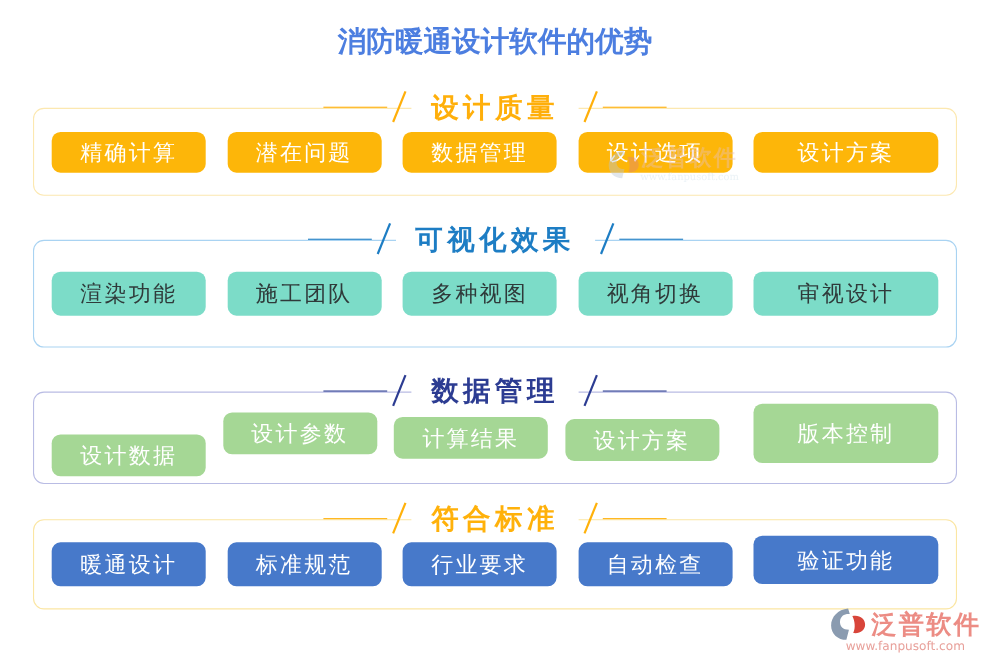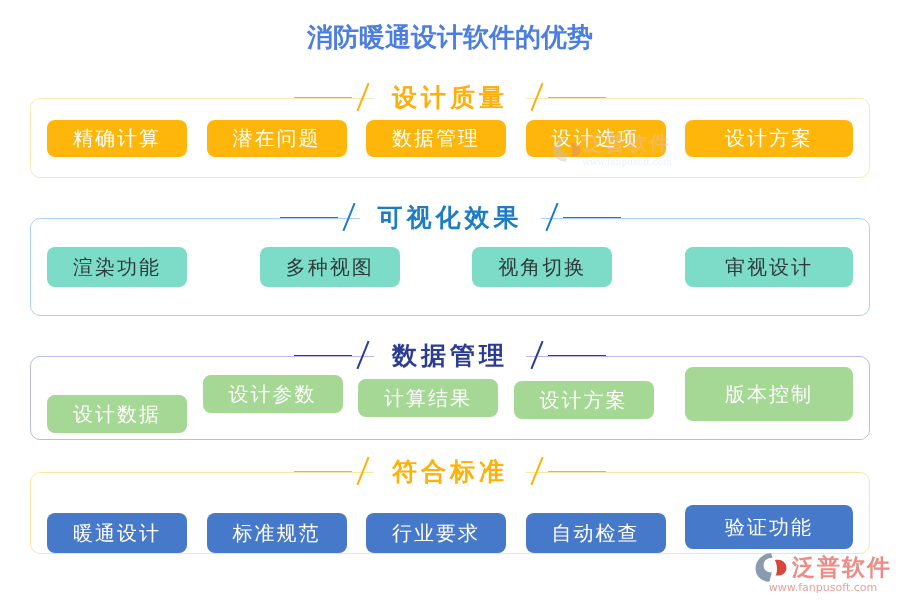--- a/index.html
+++ b/index.html
@@ -35,21 +35,21 @@
   .g2 .group-header{color:var(--data-header);margin-top:24px;}
   .g3 .group-header{color:var(--standard-header);margin-top:16px;}
   
   .group-box{
     margin:0 30px;border-radius:10px;background:#fff;
     display:flex;align-items:center;justify-content:space-between;padding:0 16px;
   }
   .g0 .group-box{border:1px solid var(--quality-border);height:80px;}
   .g1 .group-box{border:1px solid var(--visual-border);height:98px;}
   .g2 .group-box{border:1px solid var(--data-border);height:84px;}
-  .g3 .group-box{border:1px solid var(--standard-border);height:82px;align-items:flex-end;}
+  .g3 .group-box{border:1px solid var(--standard-border);height:82px;}
   
   .chip{
     border:none;border-radius:8px;font-family:inherit;font-size:20px;font-weight:normal;
     padding:0 26px;letter-spacing:2px;white-space:nowrap;cursor:pointer;
   }
   .chip:last-child{padding:5px 40px;}
   .g0 .chip{background:var(--quality-button);color:#fff;height:37px;}
   .g1 .chip{background:var(--visual-button);color:var(--visual-button-text);height:40px;}
   .g2 .chip{background:var(--data-button);color:#fff;height:38px;}
   .g3 .chip{background:var(--standard-button);color:#fff;height:40px;}
@@ -103,20 +103,21 @@
   <section class="g1">
     <div class="group-header">
       <span class="hline"></span>
       <span class="slash"></span>
       <h2>可视化效果</h2>
       <span class="slash"></span>
       <span class="hline"></span>
     </div>
     <div class="group-box">
       <button class="chip">渲染功能</button>
+      <button class="chip">施工团队</button>
       <button class="chip">多种视图</button>
       <button class="chip">视角切换</button>
       <button class="chip">审视设计</button>
     </div>
   </section>
 
   <section class="g2">
     <div class="group-header">
       <span class="hline"></span>
       <span class="slash"></span>

